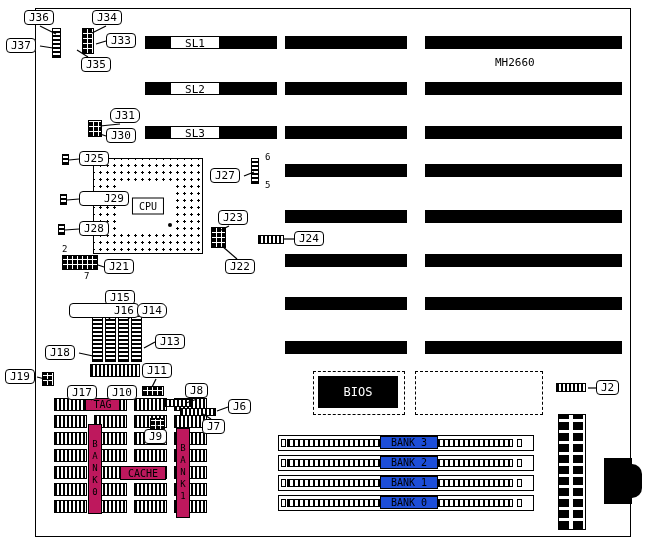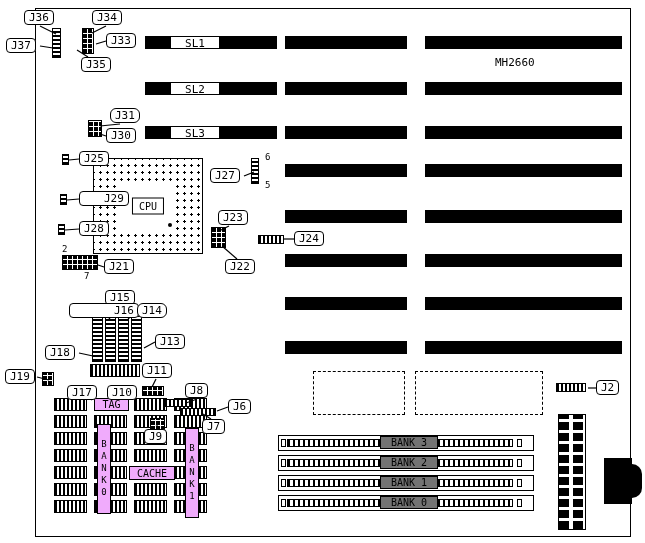--- a/index.html
+++ b/index.html
@@ -28,28 +28,28 @@
        background-size:7px 7px;background-position:3px 3px;}
   .cpu-center{position:absolute;left:26px;top:22px;right:26px;bottom:22px;background:#fff;}
   .cpu-label{position:absolute;left:50%;top:50%;transform:translate(-50%,-50%);
              border:1px solid #000;background:#fff;font-size:10px;padding:0 6px;line-height:15px;}
   .cpu-dot{position:absolute;right:30px;bottom:26px;width:4px;height:4px;background:#000;border-radius:50%;}
   .blackchip{background:#000;color:#fff;text-align:center;z-index:8;}
   .dashed{border:1px dashed #000;z-index:7;}
   .cache-grid{display:grid;grid-template-columns:repeat(4,33px);grid-auto-rows:13px;
               column-gap:7px;row-gap:4px;z-index:5;}
   .cache-chip{border:1px solid #000;background:repeating-linear-gradient(90deg,#000 0 2px,#fff 2px 4px);box-sizing:border-box;}
-  .ovl{background:#f0abfc;border:1px solid #000;font-size:10px;text-align:center;z-index:12;box-sizing:border-box;margin-left:9px;}
+  .ovl{background:#be185d;border:1px solid #000;font-size:10px;text-align:center;z-index:12;box-sizing:border-box;}
   .vlabel{writing-mode:vertical-lr;text-orientation:upright;letter-spacing:2px;
           display:flex;align-items:center;justify-content:center;font-size:9px;}
   .simm-outer{border:1px solid #000;box-sizing:border-box;z-index:5;}
   .simm-inner{border:1px solid #000;box-sizing:border-box;z-index:6;
               background:repeating-linear-gradient(90deg,#000 0 2px,#fff 2px 5px);}
   .simm-cap{border:1px solid #000;background:#fff;box-sizing:border-box;z-index:7;}
-  .banklabel{background:#737373;border:1px solid #000;font-size:10px;line-height:11px;
+  .banklabel{background:#1d4ed8;border:1px solid #000;font-size:10px;line-height:11px;
              text-align:center;z-index:12;box-sizing:border-box;}
   .txt{font-size:11px;z-index:10;}
   .num{font-size:9px;z-index:10;}
   .din{background:#000;z-index:9;}
 </style>
 </head>
 <body>
 
 <div class="canvas">
 
@@ -151,20 +151,23 @@
       <div class="cache-chip"></div>
       <div class="cache-chip"></div>
   </div>
 
   <div class="abs ovl" style="left:85px;top:398px;width:35px;height:13px;line-height:12px;">TAG</div>
   <div class="abs ovl vlabel" style="left:88px;top:424px;width:14px;height:90px;">BANK0</div>
   <div class="abs ovl" style="left:120px;top:466px;width:46px;height:14px;line-height:13px;">CACHE</div>
   <div class="abs ovl vlabel" style="left:176px;top:428px;width:14px;height:90px;">BANK1</div>
 
   <div class="abs dashed" style="left:313px;top:371px;width:90px;height:42px;"></div>
+  <div class="abs blackchip" style="left:318px;top:376px;width:80px;height:32px;line-height:32px;font-size:12px;">
+    <span>BIOS</span>
+  </div>
 
   <div class="abs dashed" style="left:415px;top:371px;width:126px;height:42px;"></div>
 
   <div class="abs pins-v" style="left:556px;top:383px;width:30px;height:9px;"></div>
   <div class="abs power" style="left:558px;top:414px;width:28px;height:116px;"></div>
 
   <div class="abs din" style="left:604px;top:458px;width:28px;height:46px;"></div>
   <div class="abs din" style="left:630px;top:464px;width:12px;height:34px;border-radius:0 10px 10px 0;"></div>
 
   <div class="abs simm-outer" style="left:278px;top:435px;width:256px;height:16px;"></div>

